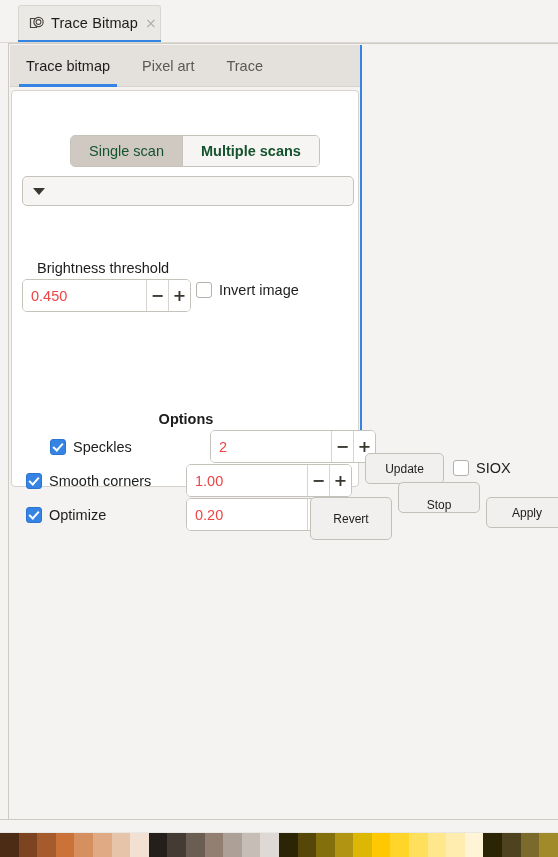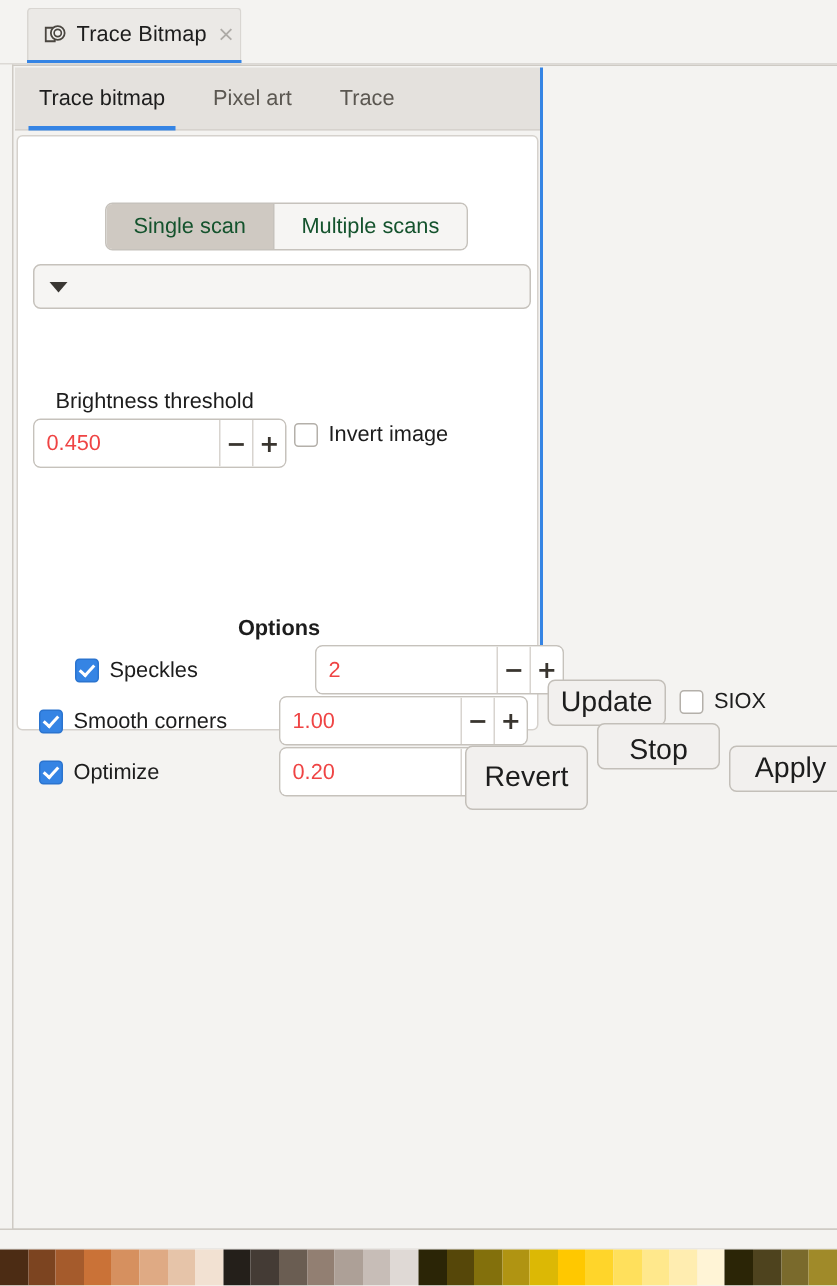--- a/index.html
+++ b/index.html
@@ -92,21 +92,21 @@
     position: absolute; left: 58px; top: 44px; height: 32px;
     display: flex; border: 1px solid #c6c2bc; border-radius: 5px; overflow: hidden;
     background: #f6f5f3;
   }
   .seg-btn {
     display: flex; align-items: center; justify-content: center;
     padding: 0 18px; font-size: 14.5px; color: #14532d; white-space: nowrap;
     background: #f6f5f3;
   }
   .seg-btn.active { background: #cfc9c2; }
-  .seg-btn + .seg-btn { border-left: 1px solid #c6c2bc; }
+  .seg-btn + .seg-btn { border-left: 1px solid #c6c2bc; font-weight: bold; }
 
   
   .dropdown {
     position: absolute; left: 10px; top: 85px; width: 332px; height: 30px;
     background: #f6f5f3; border: 1px solid #c6c2bc; border-radius: 5px;
     display: flex; align-items: center; padding: 0 10px;
   }
   .dropdown-value { font-size: 14.5px; color: #1d1d1d; flex: 1; }
   .caret {
     width: 0; height: 0; border-left: 6px solid transparent;
@@ -158,21 +158,21 @@
   .opt-row .opt-check { width: 160px; }
   .opt-row .spin { width: 166px; height: 33px; }
   .opt-row-0 { top: 339px; padding-left: 24px; }
   .opt-row-1 { top: 373px; }
   .opt-row-2 { top: 407px; }
 
   
   .btn {
     display: flex; align-items: center; justify-content: center;
     background: #f2f0ee; border: 1px solid #c3bfb9; border-radius: 5px;
-    font-size: 19px; color: #1d1d1d; white-space: nowrap;
+    font-size: 12px; color: #1d1d1d; white-space: nowrap;
   }
   .update-btn { position: absolute; left: 356px; top: 409px; width: 79px; height: 31px; }
   .siox-row { position: absolute; left: 444px; top: 416px; }
 
   .revert-btn { position: absolute; left: 301px; top: 453px; width: 82px; height: 43px; }
   .stop-btn   { position: absolute; left: 389px; top: 438px; width: 82px; height: 31px; align-items: flex-end; }
   .apply-btn  { position: absolute; left: 477px; top: 453px; width: 82px; height: 31px; }
 
   
   .palette {

